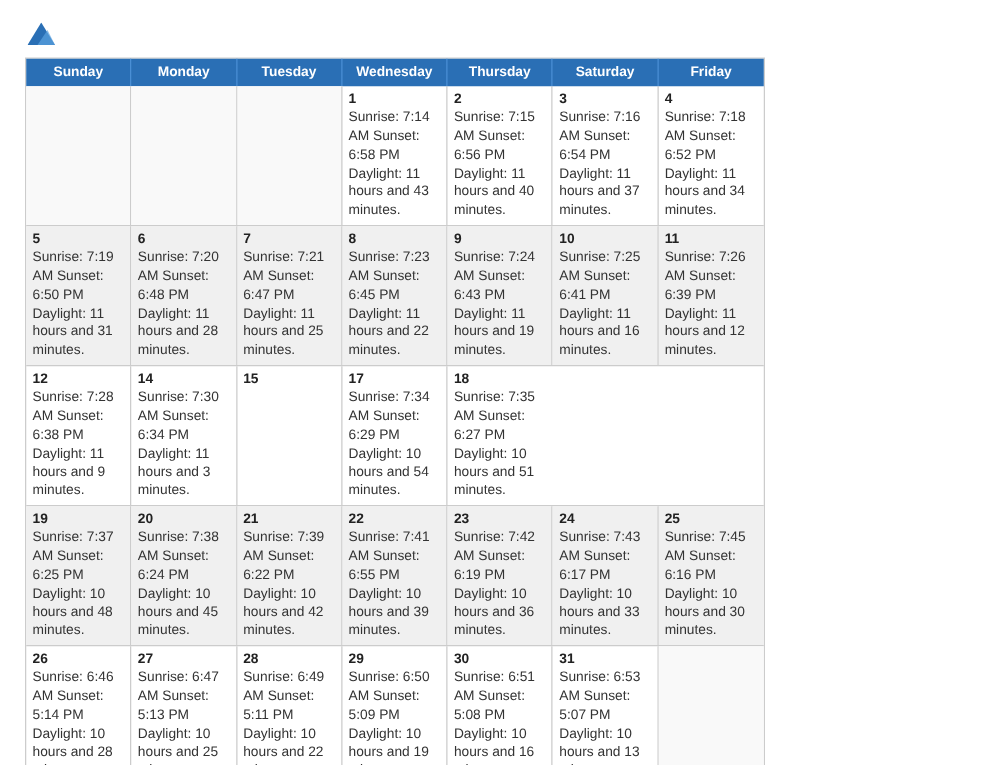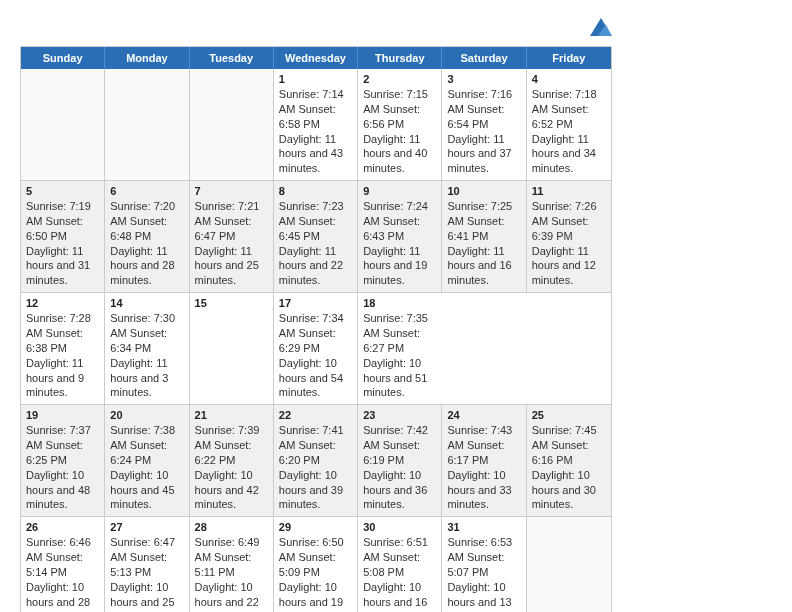--- a/index.html
+++ b/index.html
@@ -9,21 +9,20 @@
       font-family: Arial, sans-serif;
       background: #fff;
       overflow: hidden;
     }
     .page {
       width: 632px;
       height: 612px;
       padding: 18px 20px 10px 20px;
       display: flex;
       flex-direction: column;
-      align-items: flex-end;
     }
     .header {
       display: flex;
       justify-content: space-between;
       align-items: flex-start;
       margin-bottom: 10px;
     }
     .logo {
       display: flex;
       flex-direction: column;
@@ -288,21 +287,21 @@
           <div class="cal-cell shaded">
             <div class="day-num">21</div>
             <div class="cell-text">Sunrise: 7:39 AM
 Sunset: 6:22 PM
 Daylight: 10 hours
 and 42 minutes.</div>
           </div>
           <div class="cal-cell shaded">
             <div class="day-num">22</div>
             <div class="cell-text">Sunrise: 7:41 AM
-Sunset: 6:20 PM
+Sunset: 6:55 PM
 Daylight: 10 hours
 and 39 minutes.</div>
           </div>
           <div class="cal-cell shaded">
             <div class="day-num">23</div>
             <div class="cell-text">Sunrise: 7:42 AM
 Sunset: 6:19 PM
 Daylight: 10 hours
 and 36 minutes.</div>
           </div>

